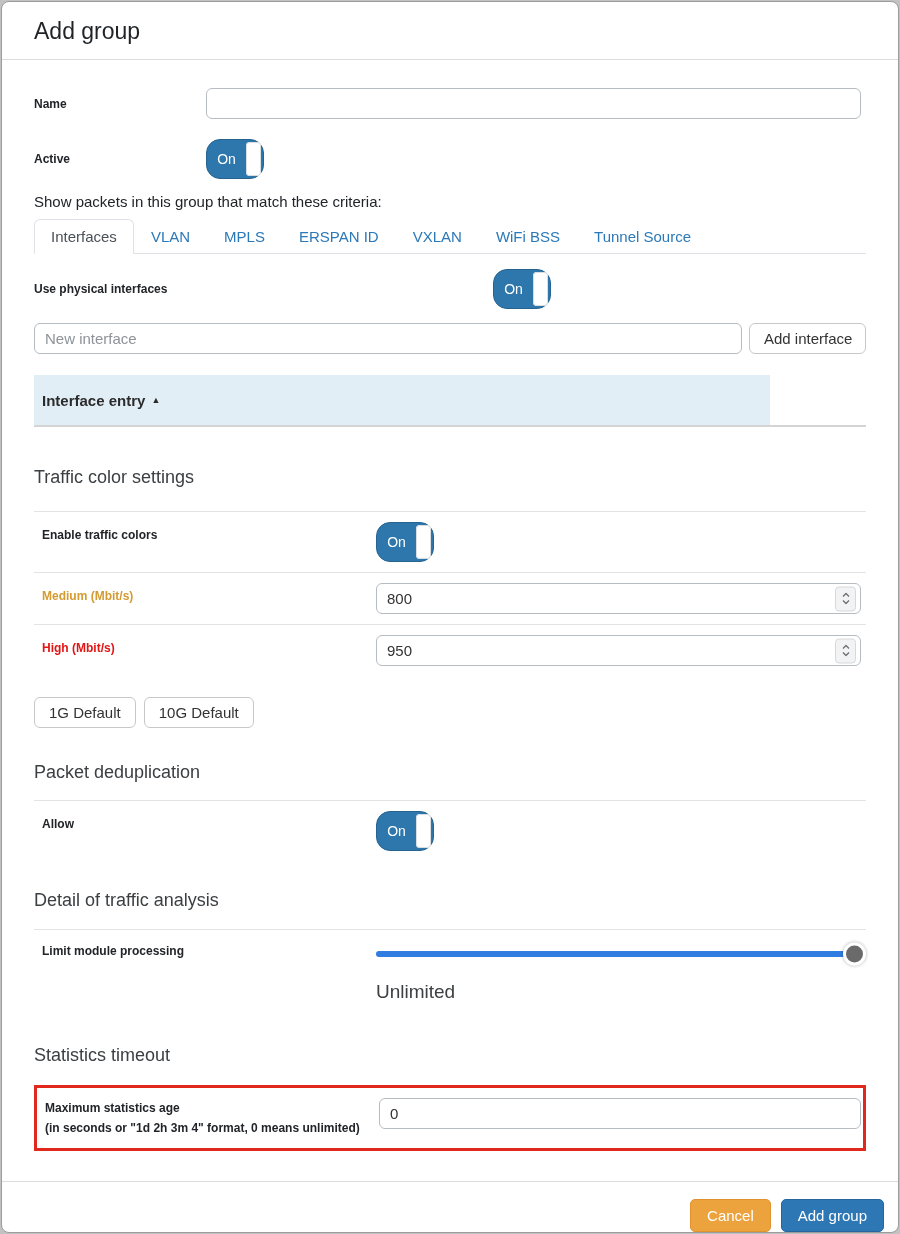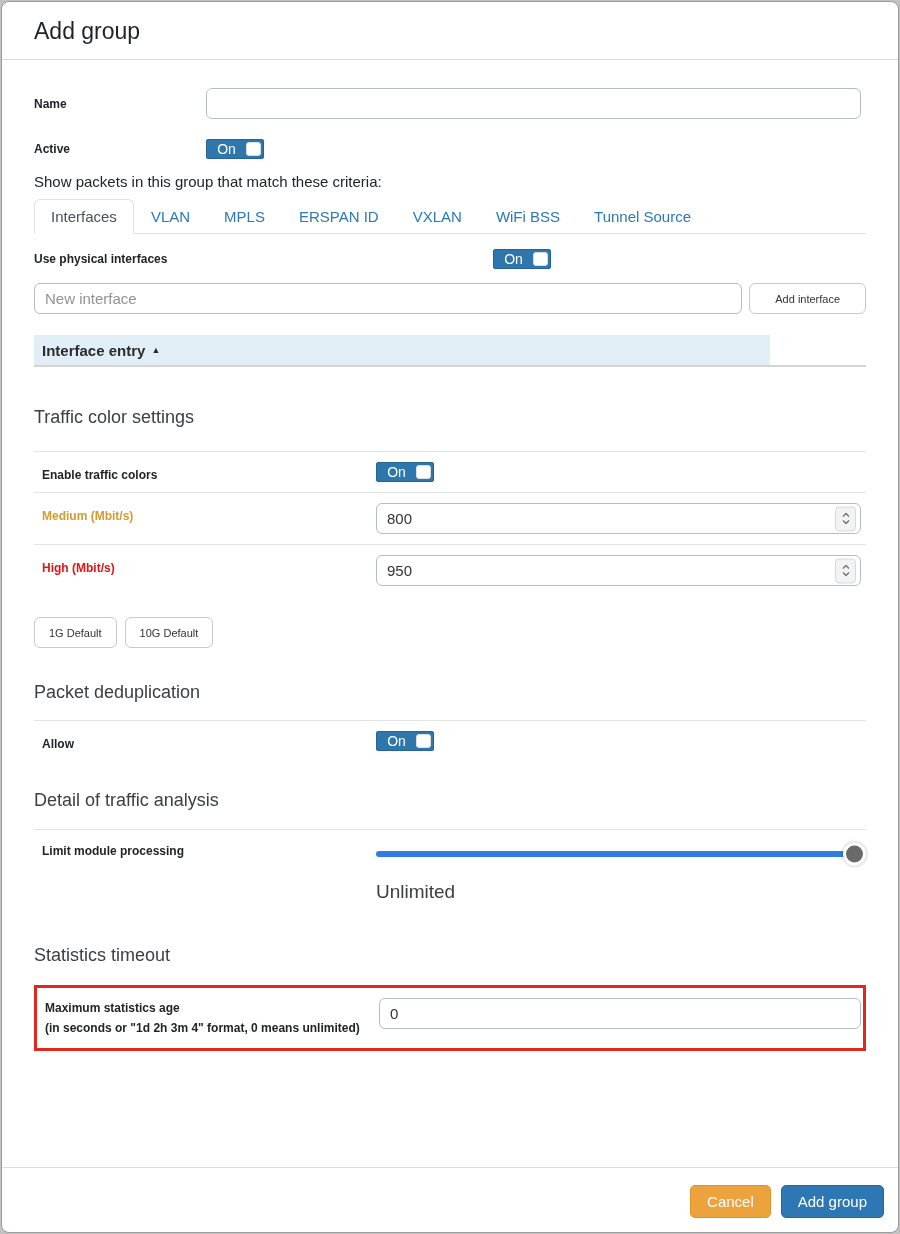--- a/index.html
+++ b/index.html
@@ -47,24 +47,24 @@
     font-family: inherit;
     color: #333;
     background: #fff;
     outline: none;
   }
   .text-input::placeholder { color: #8d9399; }
 
   
   .toggle {
     position: relative;
-    width: 58px; height: 20px;
+    width: 58px; height: 40px;
     background: #2d77ad;
     border: 1px solid #26648f;
-    border-radius: 2px;
+    border-radius: 14px;
     cursor: pointer;
     display: inline-block;
     flex: 0 0 auto;
   }
   .toggle .toggle-label {
     position: absolute; left: 0; top: 0; bottom: 0; right: 17px;
     display: flex; align-items: center; justify-content: center;
     color: #fff; font-size: 14px;
   }
   .toggle .toggle-handle {
@@ -102,31 +102,31 @@
   .physical-row .row-label { width: 459px; }
 
   .add-interface-row { margin-top: 14px; display: flex; }
   .new-interface-input { width: 711px; }
   .btn-light {
     height: 31px;
     background: #fff;
     border: 1px solid #c8c8c8;
     border-radius: 6px;
     padding: 0 14px;
-    font-size: 11px;
+    font-size: 15px;
     font-family: inherit;
     color: #333;
     cursor: pointer;
     white-space: nowrap;
   }
   .add-interface-btn { margin-left: 7px; width: 117px; }
 
   .iface-table { margin-top: 21px; border-bottom: 2px solid #d4d4d4; }
   .iface-table-header {
-    width: 736px; height: 30px;
+    width: 736px; height: 50px;
     background: #e2eef6;
     display: flex; align-items: center;
     padding-left: 8px;
     font-weight: bold; font-size: 15px; color: #2b2b2b;
     cursor: pointer;
   }
   .sort-caret { font-size: 9px; margin-left: 6px; color: #2b2b2b; }
 
   
   .section-title { font-size: 18px; font-weight: 400; color: #3c4043; line-height: 28px; }

